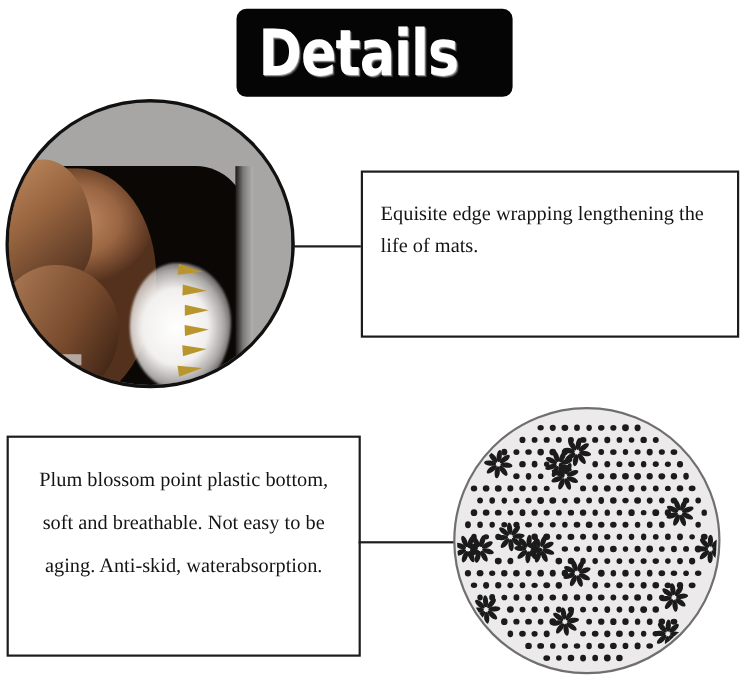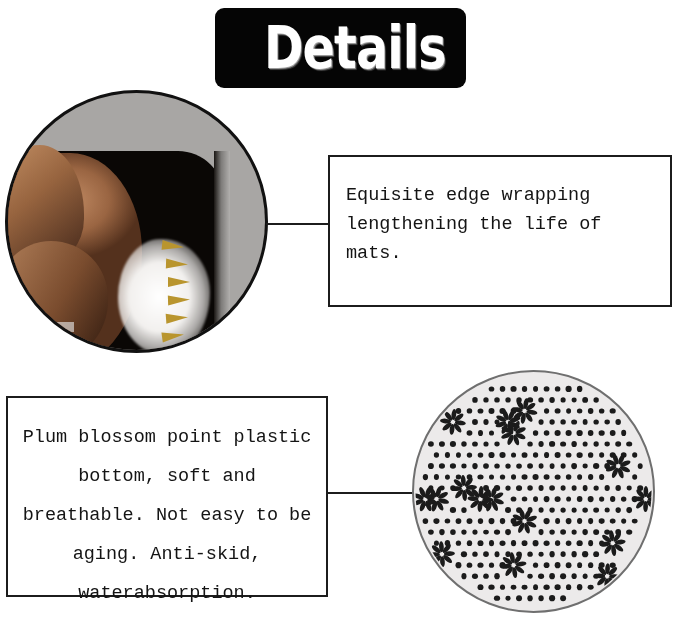--- a/index.html
+++ b/index.html
@@ -22,21 +22,21 @@
   #title-banner {
     position: absolute;
     left: 215px;
     top: 8px;
     width: 251px;
     height: 80px;
     background: #050505;
     border-radius: 9px;
     display: flex;
     align-items: center;
-    justify-content: flex-end;
+    justify-content: flex-start;
   }
   #title-text {
     color: #ffffff;
     font-family: "DejaVu Sans", sans-serif;
     font-weight: 700;
     font-size: 58px;
     line-height: 58px;
     letter-spacing: -1px;
     transform: scaleX(0.82);
     transform-origin: center center;
@@ -160,21 +160,21 @@
     background: #eceaea;
   }
   #mat-bottom-circle svg { display: block; width: 100%; height: 100%; }
 
   
   .callout-box {
     position: absolute;
     box-sizing: border-box;
     border: 2px solid #1c1c1c;
     background: #ffffff;
-    font-family: Liberation Mono, monospace;
+    font-family: Liberation Serif, serif;
     color: #141414;
   }
   #edge-callout {
     left: 328px;
     top: 155px;
     width: 344px;
     height: 152px;
     padding: 24px 10px 0 16px;
     font-size: 18.5px;
     line-height: 29px;

